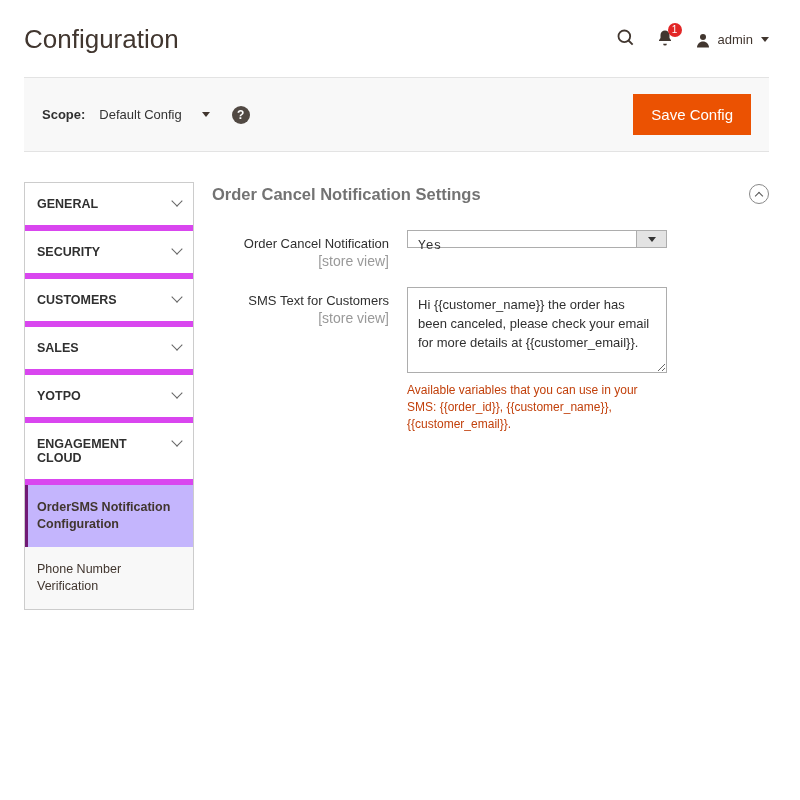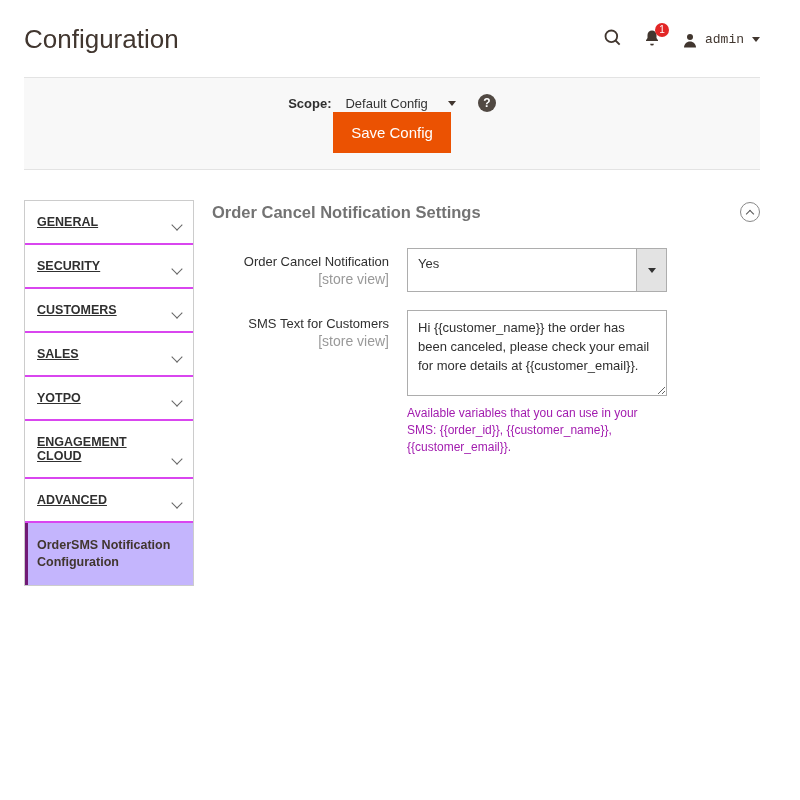--- a/index.html
+++ b/index.html
@@ -5,21 +5,21 @@
   * { box-sizing: border-box; }
   body {
     margin: 0;
     font-family: 'Helvetica Neue', Helvetica, Arial, sans-serif;
     font-size: 13px;
     color: #333;
     background: #fff;
     width: 800px;
   }
   .page {
-    padding: 24px 40px 0 24px;
+    padding: 24px 31px 0 24px;
   }
   
   .hdr {
     display: flex;
     align-items: center;
     justify-content: space-between;
     margin-bottom: 22px;
   }
   .hdr h1 {
     font-size: 26px;
@@ -49,40 +49,38 @@
     text-align: center;
     border-radius: 8px;
     padding: 0 3px;
   }
   .admin-user {
     display: flex;
     align-items: center;
     gap: 6px;
     cursor: pointer;
     color: #41362f;
-    font-family: Liberation Mono, monospace;
   }
   .caret-down {
     display:inline-block;
     border-left: 4px solid transparent;
     border-right: 4px solid transparent;
     border-top: 5px solid #41362f;
     margin-left: 2px;
   }
   
   .scopebar {
     background: #f8f8f8;
     border: 1px solid #e3e3e3;
     border-left: none;
     border-right: none;
     padding: 16px 18px;
     display: flex;
     align-items: center;
     justify-content: space-between;
-    flex-direction: column;
   }
   .scope-left {
     display: flex;
     align-items: center;
     gap: 14px;
   }
   .scope-label {
     font-weight: 700;
     color: #303030;
   }
@@ -122,31 +120,30 @@
     margin-top: 30px;
     align-items: flex-start;
   }
   
   .sidebar {
     width: 170px;
     flex: 0 0 170px;
     border: 1px solid #ccc;
   }
   .sb-item {
-    border-bottom: 2px solid #d946ef;
+    border-bottom: 6px solid #d946ef;
     padding: 14px 12px;
     display:flex;
-    align-items:flex-end;
+    align-items:flex-start;
     justify-content: space-between;
     cursor:pointer;
     font-weight: 600;
     font-size: 12.5px;
     color: #303030;
     background:#fff;
-    text-decoration:underline;
   }
   .sb-item:last-of-type { border-bottom: none; }
   .sb-item.expanded { background:#f1f1f1; }
   .chev {
     width: 8px;
     height: 8px;
     border-right: 1.5px solid #666;
     border-bottom: 1.5px solid #666;
     transform: rotate(45deg);
     flex: 0 0 auto;
@@ -212,22 +209,23 @@
     font-size: 14px;
     color: #999;
     margin-top: 2px;
   }
   .field-control {
     flex: 1;
     max-width: 260px;
   }
   .select-wrap {
     display:flex;
-    height: 44px;
+    height: 18px;
     border:1px solid #adadad;
+    font-family:Liberation Mono, monospace;
   }
   .select-val {
     flex:1;
     padding: 7px 10px;
     font-size: 13px;
     background:#fff;
   }
   .select-btn {
     width: 30px;
     background:#e3e3e3;
@@ -248,21 +246,21 @@
     border:1px solid #adadad;
     padding: 8px 10px;
     font-family: inherit;
     font-size: 13px;
     line-height:1.45;
     resize: both;
     color:#303030;
   }
   .hint {
     font-size: 12px;
-    color: #a21caf;
+    color: #c2410c;
     margin-top: 6px;
     line-height:1.4;
   }
 </style>
 </head>
 <body>
 
 <div class="page">
 
   <div class="hdr">
@@ -323,26 +321,23 @@
         <span class="chev"></span>
       </div>
       <div class="sb-item">
         <span>YOTPO</span>
         <span class="chev"></span>
       </div>
       <div class="sb-item">
         <span>ENGAGEMENT CLOUD</span>
         <span class="chev"></span>
       </div>
-      <div class="sb-item">
-        <span>ADVANCED</span>
-        <span class="chev"></span>
-      </div>
       <div class="sb-sub">
         <div class="sb-sub-item active">OrderSMS Notification Configuration</div>
+        <div class="sb-sub-item">Phone Number Verification</div>
       </div>
     </nav>
 
     <section class="main">
       <div class="section-title-row">
         <div class="section-title">Order Cancel Notification Settings</div>
         <div class="collapse-circle">
           <span class="chev up"></span>
         </div>
       </div>

